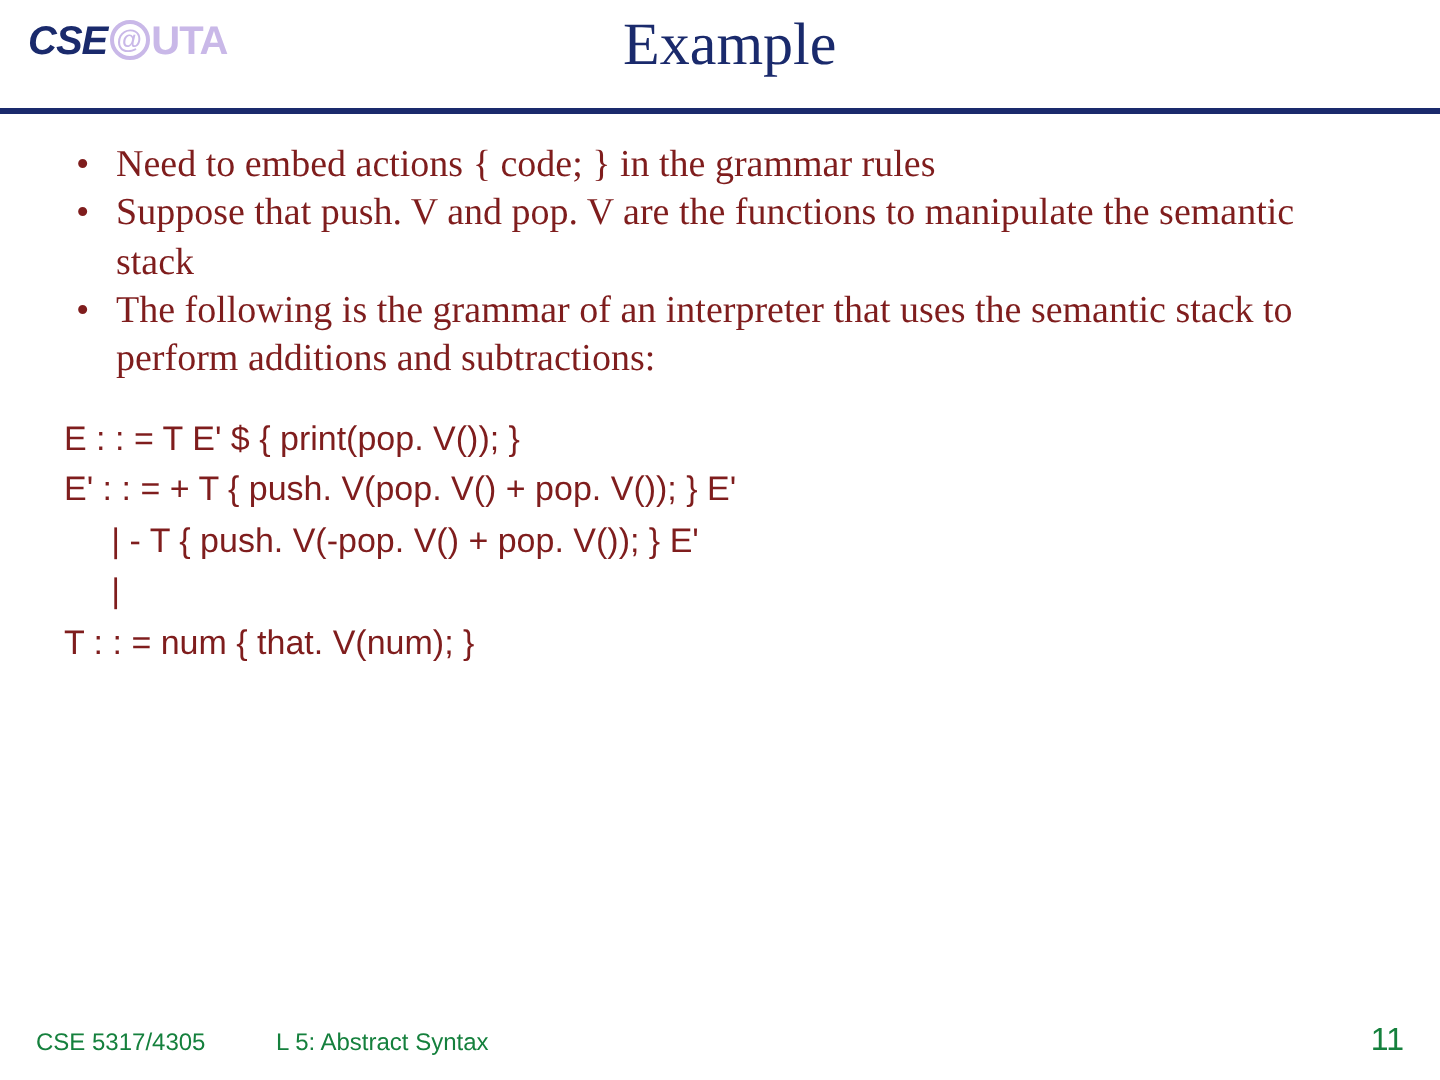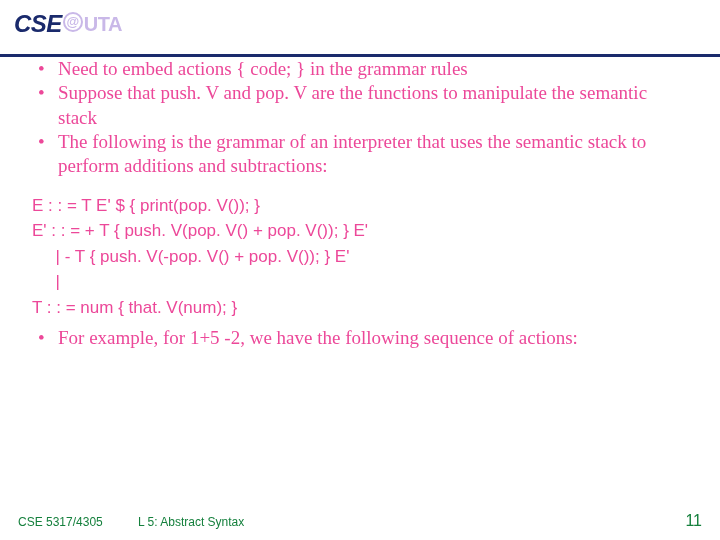--- a/index.html
+++ b/index.html
@@ -19,21 +19,21 @@
   }
   .logo {
     display: flex;
     align-items: center;
     margin-top: 4px;
   }
   .logo-cse {
     font-family: Arial, sans-serif;
     font-weight: bold;
     font-style: italic;
-    font-size: 24px;
+    font-size: 20px;
     color: #1a2a6c;
     letter-spacing: -0.5px;
   }
   .logo-at {
     display: inline-block;
     width: 20px; height: 20px;
     border: 2px solid #c9b8e8;
     border-radius: 50%;
     color: #c9b8e8;
     font-size: 13px;
@@ -59,24 +59,24 @@
     color: #1a2a6c;
     margin-top: 0;
     padding-right: 90px;
   }
   .rule {
     height: 3px;
     background: #1a2a6c;
     margin: 0;
   }
   .content {
-    padding: 0 30px 0 32px;
+    padding: 14px 30px 0 32px;
     font-size: 19px;
     line-height: 1.28;
-    color: #ec4899;
+    color: #7f1d1d;
   }
   ul.outer { list-style: none; margin-bottom: 6px; }
   ul.outer > li { position: relative; padding-left: 26px; margin-bottom: 0; }
   ul.outer > li::before {
     content: "•";
     position: absolute;
     left: 6px;
     top: 0;
     font-size: 19px;
   }
@@ -107,39 +107,37 @@
 </style>
 </head>
 <body>
 
 <div class="header">
   <div class="logo">
     <span class="logo-cse">CSE</span>
     <span class="logo-at">@</span>
     <span class="logo-uta">UTA</span>
   </div>
+  <div class="title">Example</div>
 </div>
 <div class="rule"></div>
 
 <div class="content">
   <ul class="outer">
     <li>Need to embed actions  { code; }  in the grammar rules</li>
     <li>Suppose that push. V and pop. V are the functions to manipulate the semantic stack</li>
     <li>The following is the grammar of an interpreter that uses the semantic stack to perform additions and subtractions:</li>
   </ul>
   <div class="grammar">
     <div>E : : = T E' $ { print(pop. V()); }</div>
     <div>E' : : = + T { push. V(pop. V() + pop. V()); } E'</div>
     <div>     | - T { push. V(-pop. V() + pop. V()); } E'</div>
     <div>     |</div>
     <div>T : : = num { that. V(num); }</div>
   </div>
-  <ul class="outer">
-    <li>For example, for 1+5 -2, we have the following sequence of actions:</li>
-  </ul>
   <div class="actions">
   </div>
 </div>
 
 <div class="footer">
   <span class="course">CSE 5317/4305</span>
   <span class="lecture">L 5: Abstract Syntax</span>
   <span class="page">11</span>
 </div>
 

